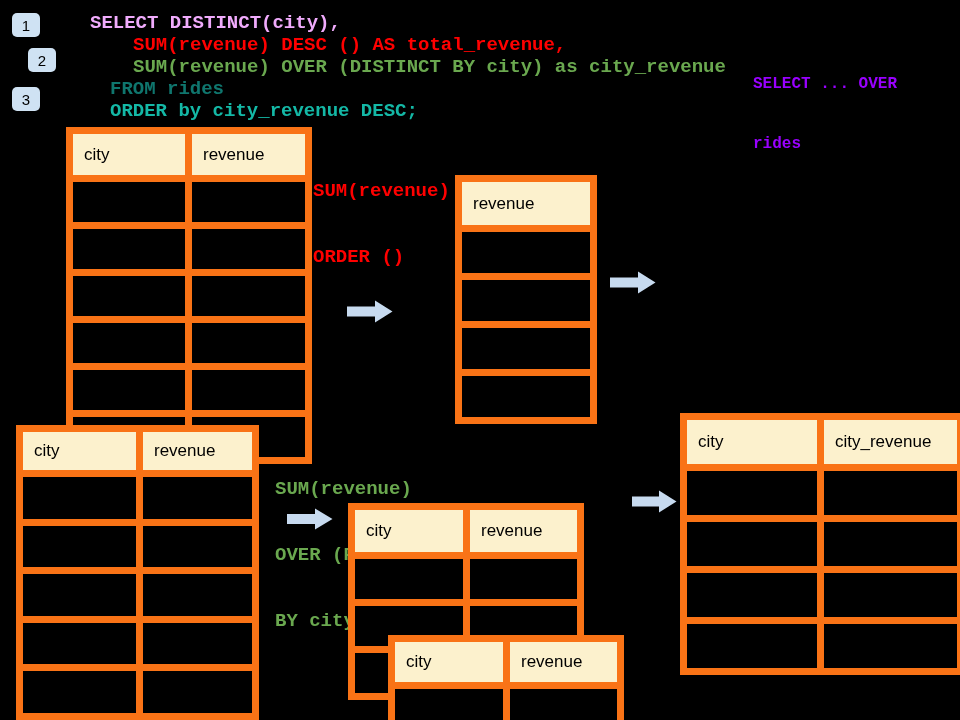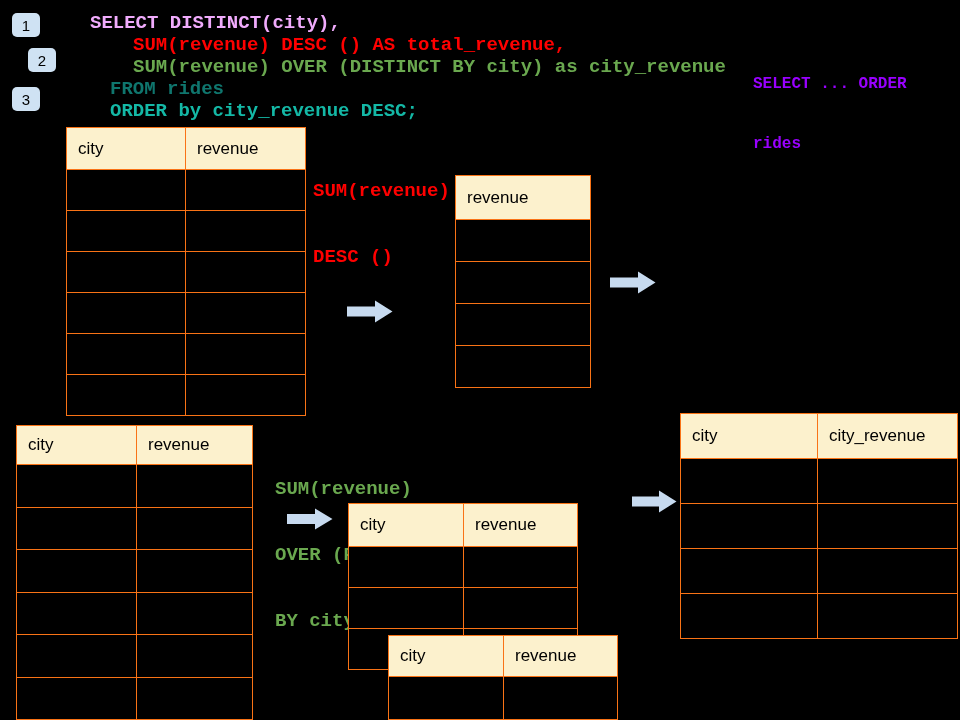--- a/index.html
+++ b/index.html
@@ -19,21 +19,21 @@
   #sql2{left:133px;top:34px;color:#ff0000}
   #sql3{left:133px;top:56px;color:#6aa84f}
   #sql4{left:110px;top:78px;color:#0f766e}
   #sql5{left:110px;top:100px;color:#14b8a6}
   #note{left:753px;top:34px;color:#9900ff;font-size:16px;line-height:20px}
   .code span{display:block}
   #ann-total{left:313px;top:136px;color:#ff0000}
   #ann-part{left:275px;top:434px;color:#6aa84f}
   
   table{position:absolute;border-collapse:collapse;table-layout:fixed;background:#000;}
-  th,td{border:1px solid #f97316;padding:0;}
+  th,td{border:7px solid #f97316;padding:0;}
   th{background:#fcf1cd;color:#000;font-family:"Liberation Sans",sans-serif;
      font-weight:normal;font-size:17px;text-align:left;padding-left:11px;vertical-align:middle;}
   #t1{left:66px;top:127px;width:239px}  #t1 th{height:41px} #t1 td{height:40px}
   #t2{left:455px;top:175px;width:135px} #t2 th{height:43px} #t2 td{height:41px}
   #t3{left:16px;top:425px;width:236px}  #t3 th{height:38px} #t3 td{height:41.5px}
   #t4{left:348px;top:503px;width:229px} #t4 th{height:42px} #t4 td{height:40px}
   #t5{left:388px;top:635px;width:229px;z-index:3} #t5 th{height:40px} #t5 td{height:42px}
   #t6{left:680px;top:413px;width:277px} #t6 th{height:44px} #t6 td{height:44px}
   .arrow{position:absolute;line-height:0}
   #a1{left:347px;top:300px}
@@ -50,27 +50,27 @@
   <div class="badge" id="badge2">2</div>
   <div class="badge" id="badge3">3</div>
 
   <div class="code" id="sql1">SELECT DISTINCT(city),</div>
   <div class="code" id="sql2">SUM(revenue) DESC () AS total_revenue,</div>
   <div class="code" id="sql3">SUM(revenue) OVER (DISTINCT BY city) as city_revenue</div>
   <div class="code" id="sql4">FROM rides</div>
   <div class="code" id="sql5">ORDER by city_revenue DESC;</div>
 
   <div class="code" id="note">
-    <span>SELECT ... ORDER</span>
+    <span>SELECT ... OVER</span>
     <span>rides</span>
   </div>
 
   <div class="code" id="ann-total">
     <span>SUM(revenue)</span>
-    <span>DESC ()</span>
+    <span>ORDER ()</span>
   </div>
 
   <div class="code" id="ann-part">
     <span>SUM(revenue)</span>
     <span>OVER (PARTITION</span>
     <span>BY city)</span>
   </div>
 
   <table id="t1">
     <colgroup>

